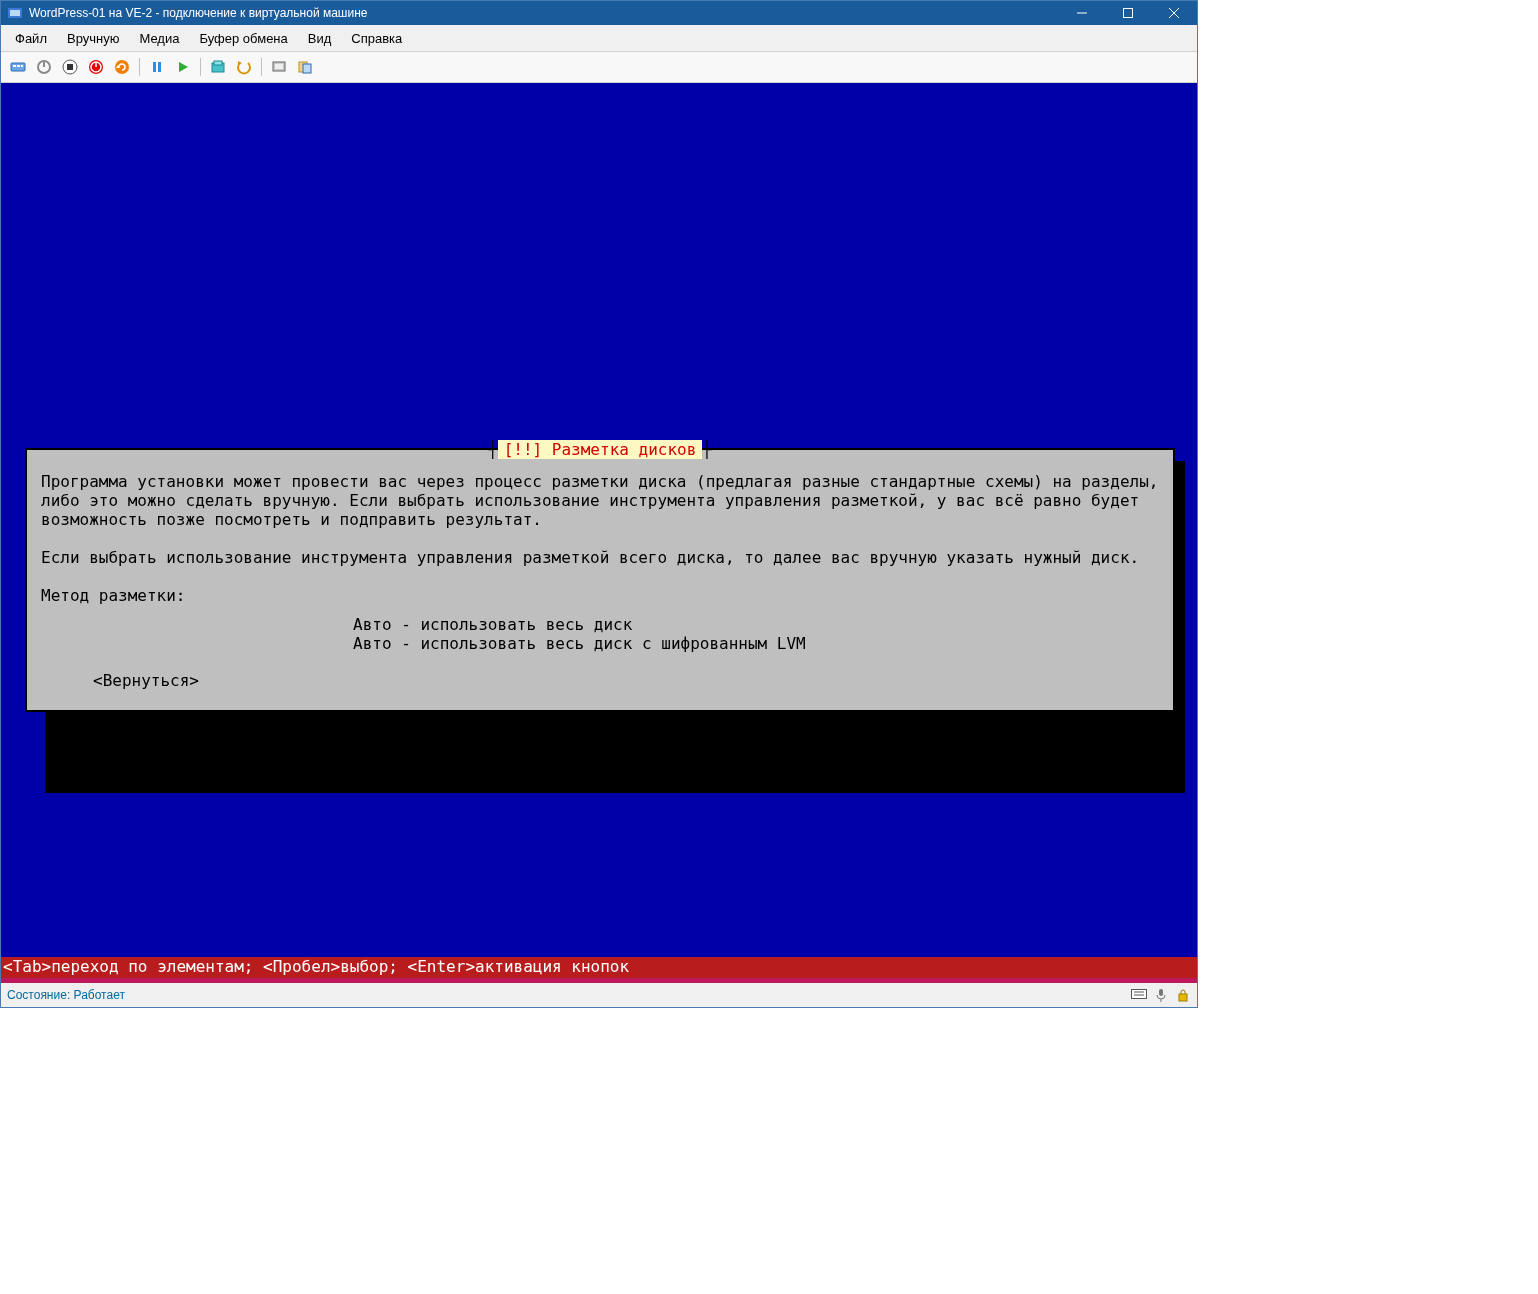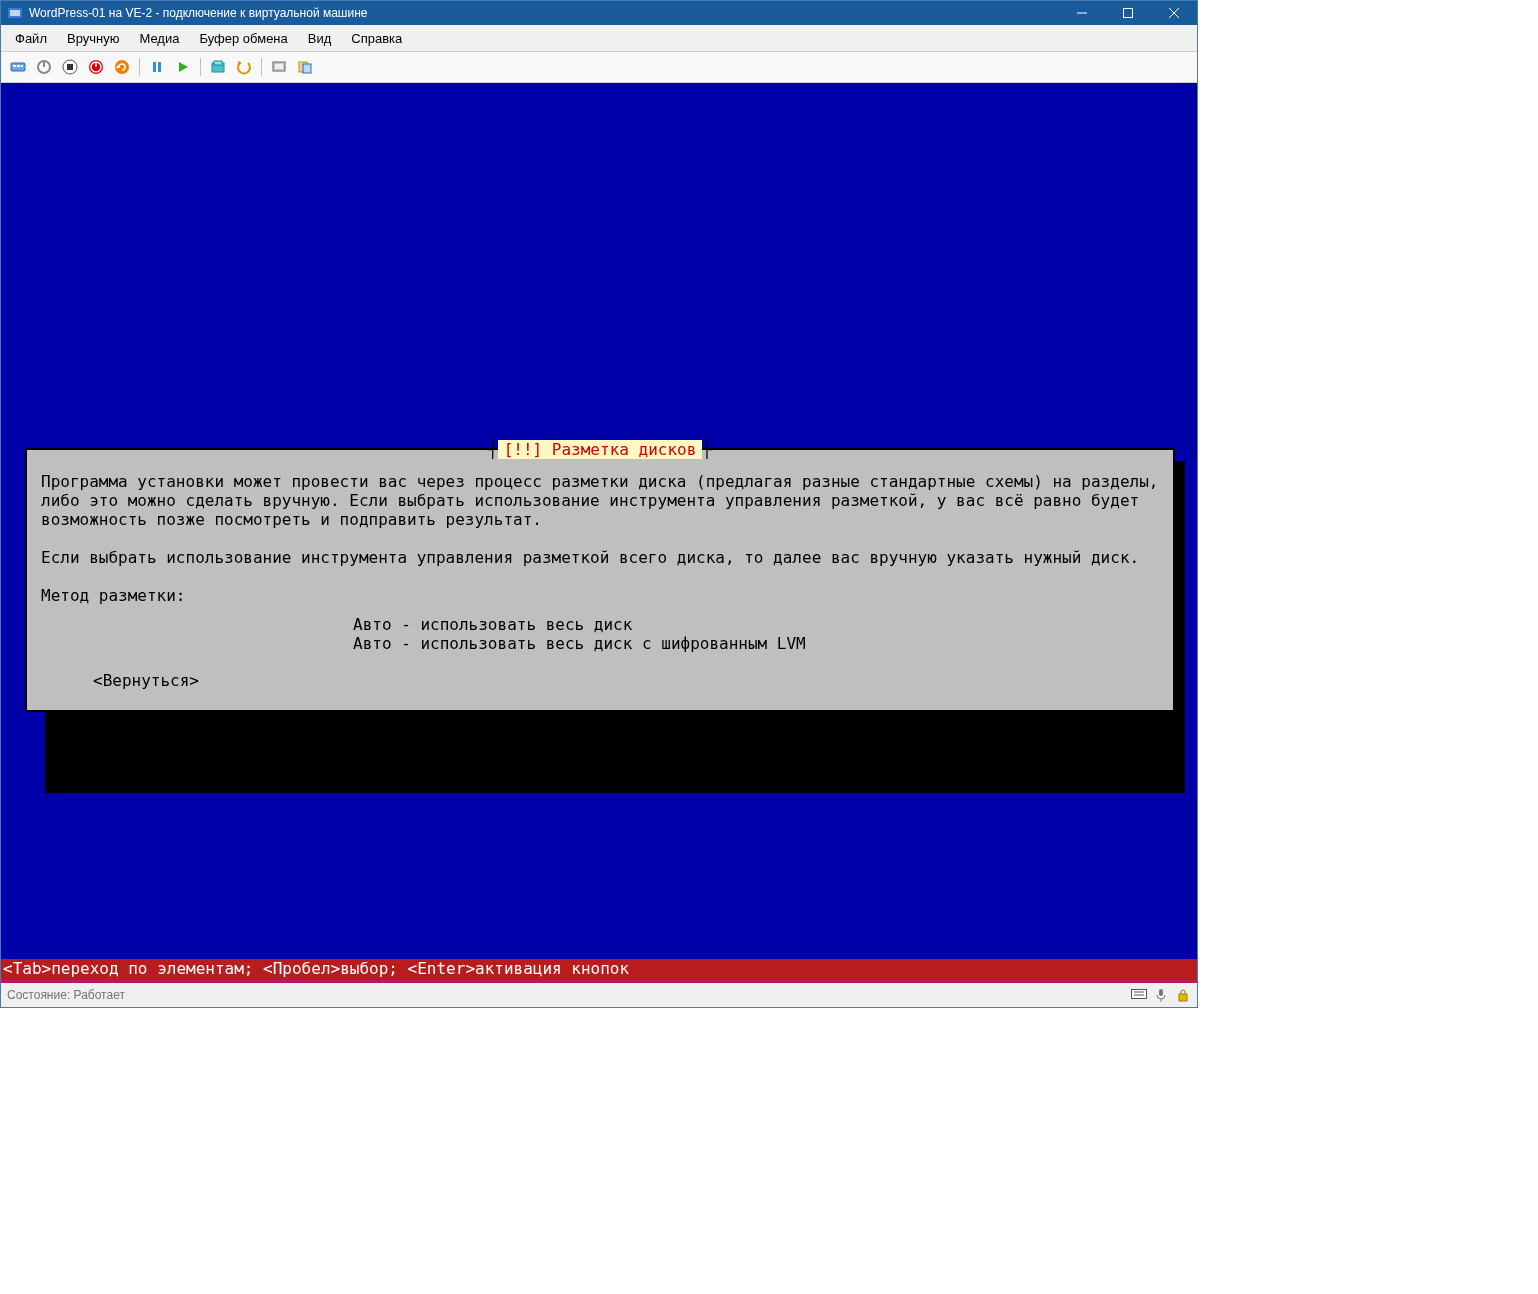--- a/index.html
+++ b/index.html
@@ -171,25 +171,25 @@
     padding: 0 2px 2px 2px;
     white-space: pre;
     font-family: "DejaVu Sans Mono", "Courier New", monospace;
     font-size: 16px;
   }
 
   
   .statusbar {
     height: 24px;
     background: #f0f0f0;
-    border-top: 3px solid #be185d;
+    border-top: 5px solid #be185d;
     display: flex;
     align-items: center;
     font-size: 12px;
-    color: #737373;
+    color: #0369a1;
     padding: 0 6px;
   }
   .statusbar .spacer { flex: 1; }
   .status-icons {
     display: flex;
     gap: 6px;
     align-items: center;
   }
   .status-icons .si {
     width: 16px;

